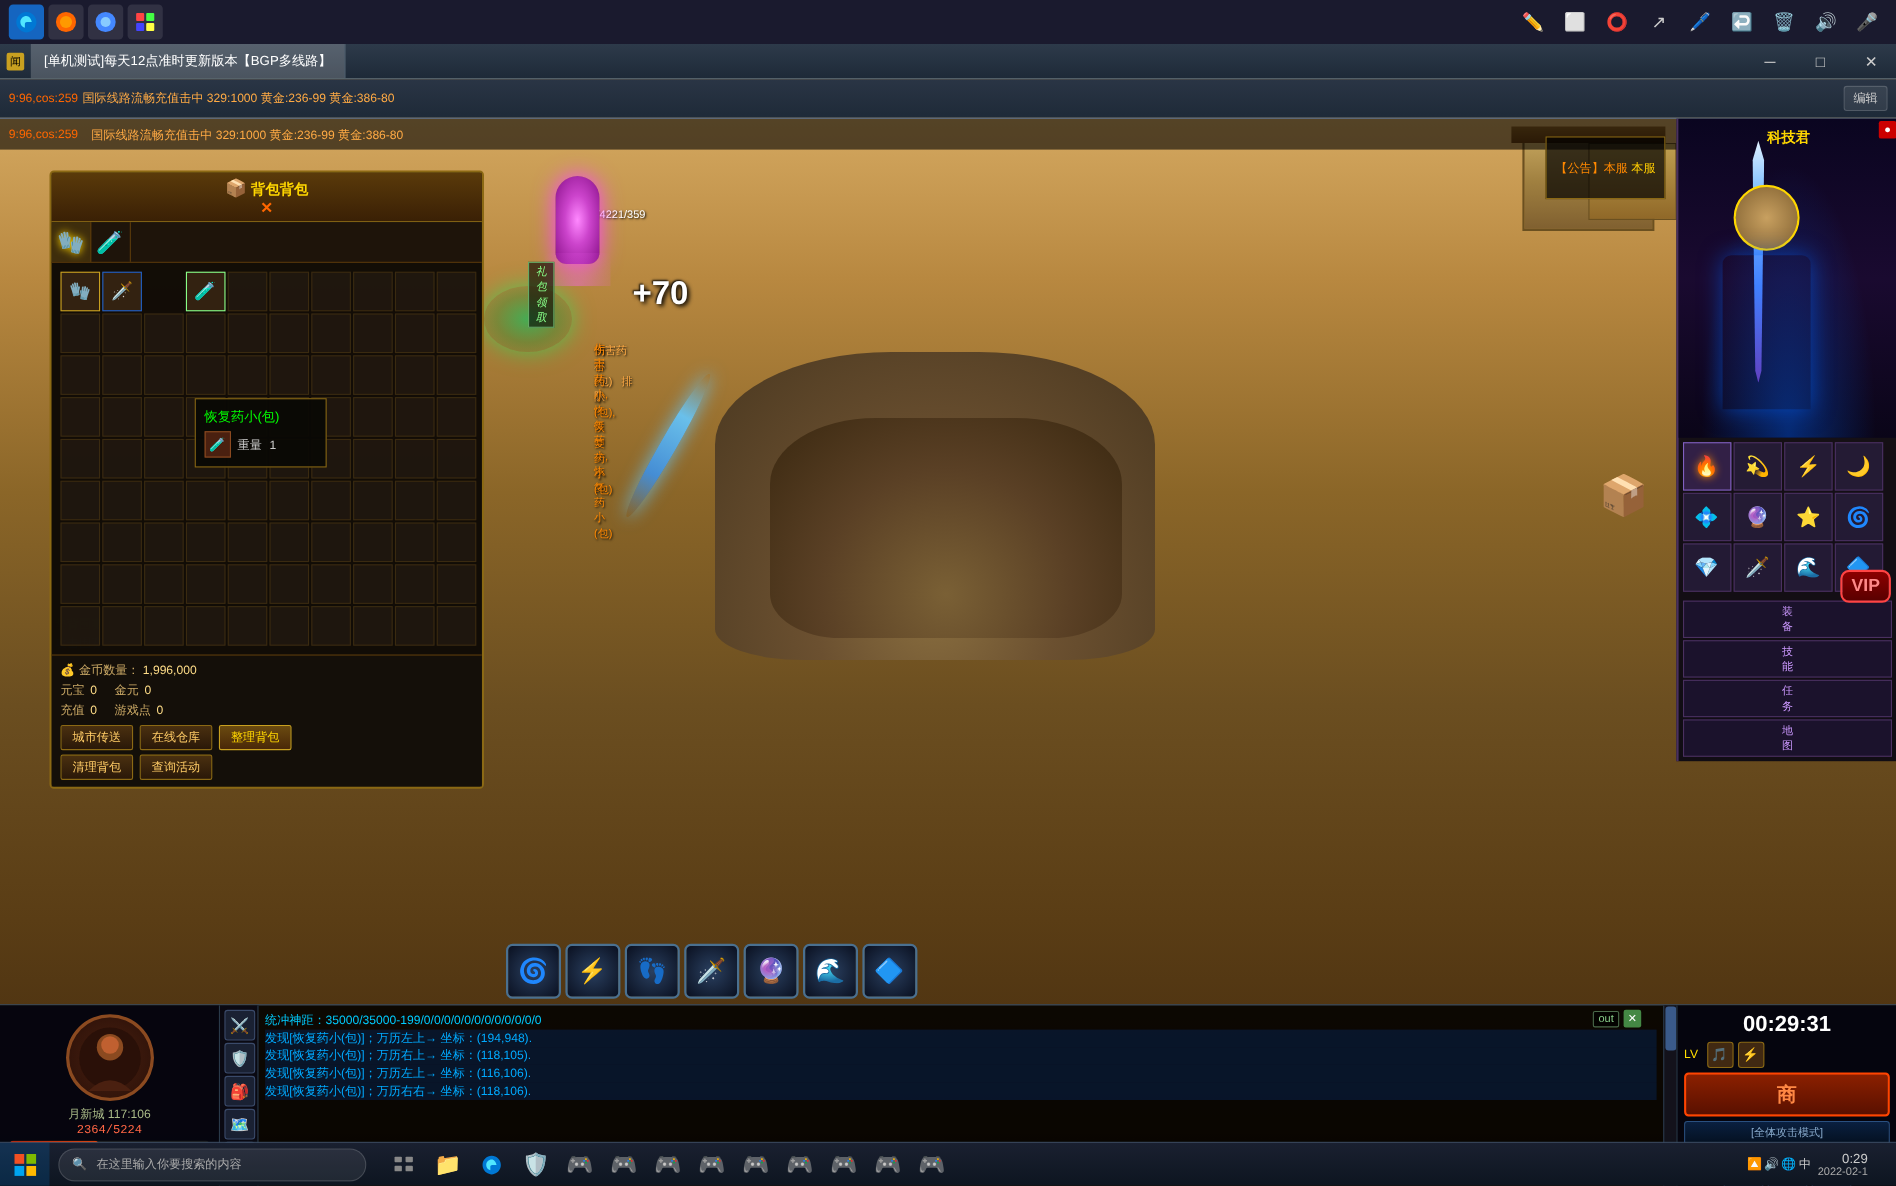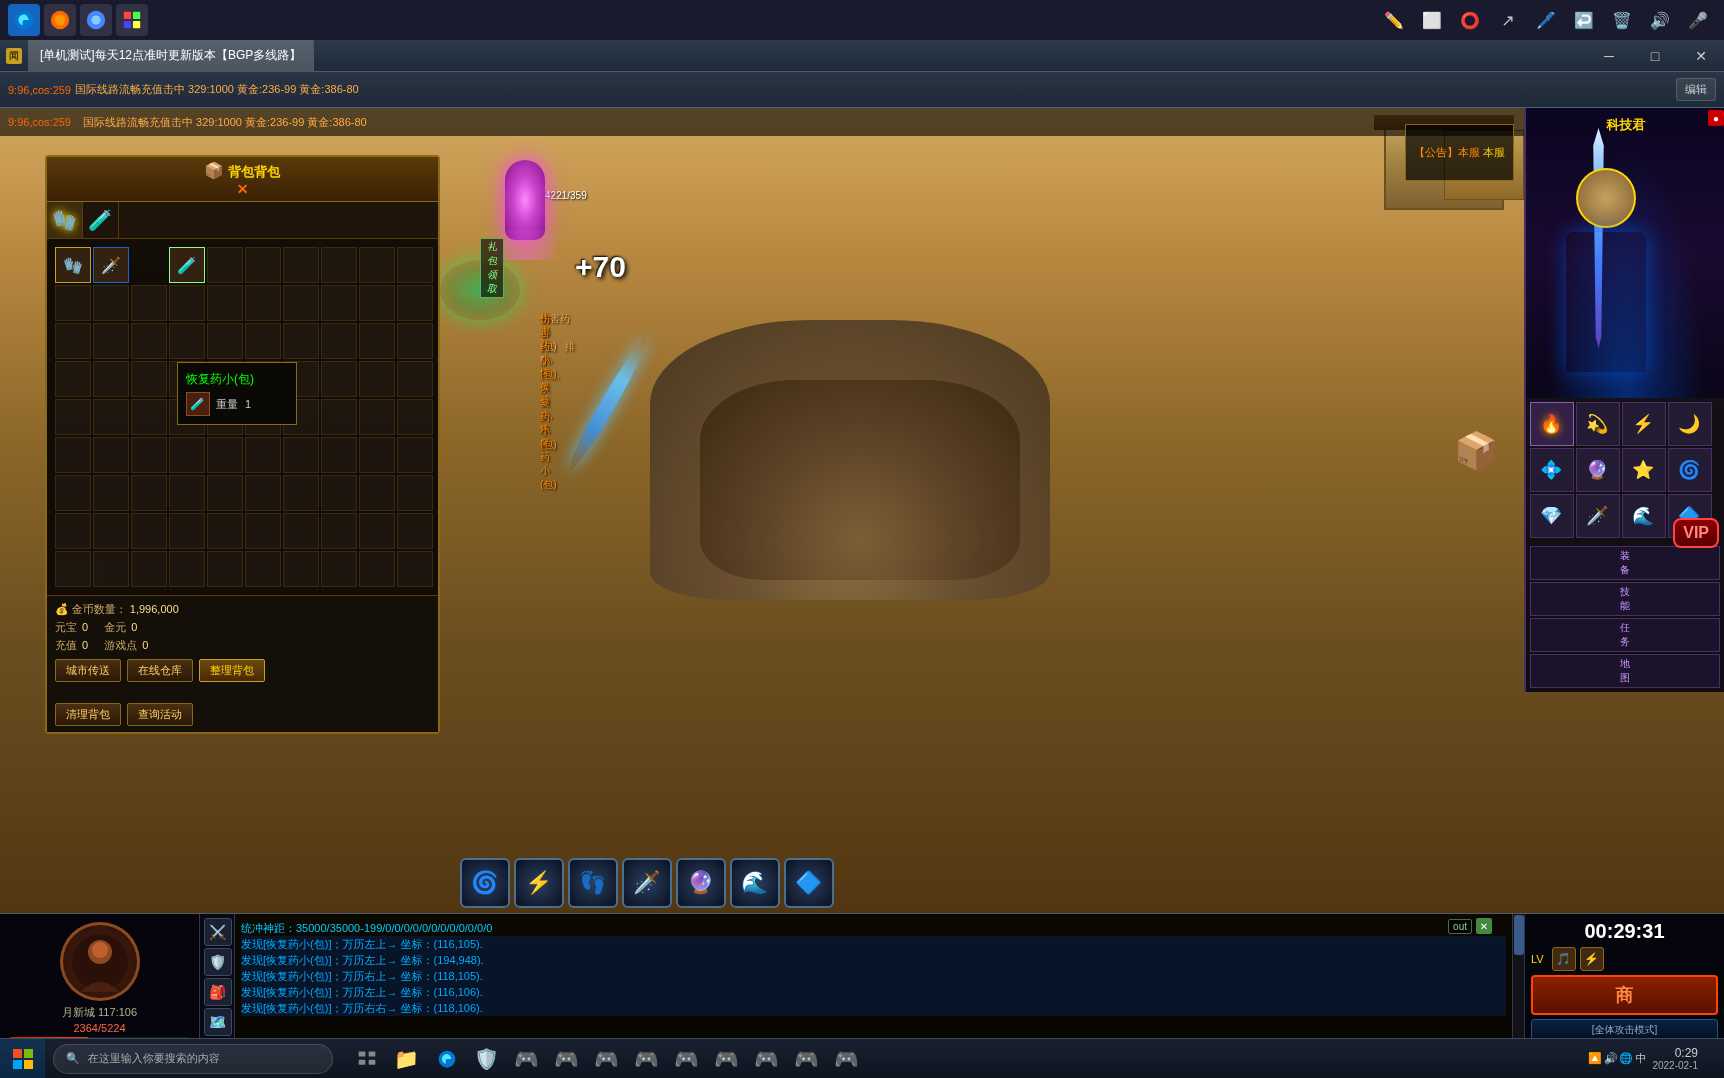--- a/index.html
+++ b/index.html
@@ -955,21 +955,21 @@
         <div class="inv-stat">
           <span>游戏点</span>
           <span class="val" style="margin-left:2px;">0</span>
         </div>
       </div>
       <div class="inv-actions">
         <div class="inv-action-btn">城市传送</div>
         <div class="inv-action-btn">在线仓库</div>
         <div class="inv-action-btn primary">整理背包</div>
       </div>
-      <div class="inv-actions" style="margin-top:21px;font-family:Liberation Mono, monospace;">
+      <div class="inv-actions" style="margin-top:4px;font-family:Liberation Mono, monospace;">
         <div class="inv-action-btn">清理背包</div>
         <div class="inv-action-btn">查询活动</div>
       </div>
     </div>
   </div>
 
   <div id="skill-bar">
     <div class="skill-bar-btn">🌀</div>
     <div class="skill-bar-btn">⚡</div>
     <div class="skill-bar-btn">👣</div>
@@ -987,21 +987,21 @@
           <circle cx="30" cy="30" r="28" fill="#2a1008"></circle>
           <circle cx="30" cy="20" r="12" fill="#8b4a20"></circle>
           <path d="M10 60 Q30 40 50 60" fill="#4a2010"></path>
           <circle cx="30" cy="18" r="8" fill="#c06030"></circle>
         </svg>
       </div>
       <div class="char-stats-text">
         <span>月新城</span>
         <span>117:106</span>
       </div>
-      <div style="font-size:11px;color:#ff6644;margin-top:2px;">
+      <div style="font-size:11px;color:#ff6644;margin-top:2px;font-family:Liberation Mono, monospace;">
         <span>2364</span>/<span>5224</span>
       </div>
       <div class="char-hp-bar">
         <div class="char-hp-fill" style="width:45%;"></div>
       </div>
       <div style="font-size:11px;color:#4488ff;text-align:center;margin-top:2px;">
         <span>396</span>/<span>3217</span>
       </div>
       <div class="char-hp-bar">
         <div class="char-mp-fill" style="width:12%;"></div>
@@ -1017,21 +1017,20 @@
     </div>
 
     <div id="chat-area">
 
       <div style="position:absolute;top:4px;right:20px;display:flex;align-items:center;gap:4px;">
         <div class="out-badge">out</div>
         <div style="width:16px;height:16px;background:#448844;border-radius:2px;display:flex;align-items:center;justify-content:center;
           font-size:10px;color:white;cursor:pointer;">✕</div>
       </div>
       <div class="chat-line">统冲神距：35000/35000-199/0/0/0/0/0/0/0/0/0/0/0/0</div>
-      <div class="chat-line highlight">发现[恢复药小(包)]；万历左上→ 坐标：(116,105).</div>
       <div class="chat-line highlight">发现[恢复药小(包)]；万历左上→ 坐标：(194,948).</div>
       <div class="chat-line highlight">发现[恢复药小(包)]；万历右上→ 坐标：(118,105).</div>
       <div class="chat-line highlight">发现[恢复药小(包)]；万历左上→ 坐标：(116,106).</div>
       <div class="chat-line highlight">发现[恢复药小(包)]；万历右右→ 坐标：(118,106).</div>
     </div>
 
     <div id="chat-scrollbar">
       <div class="scroll-thumb"></div>
     </div>
 

